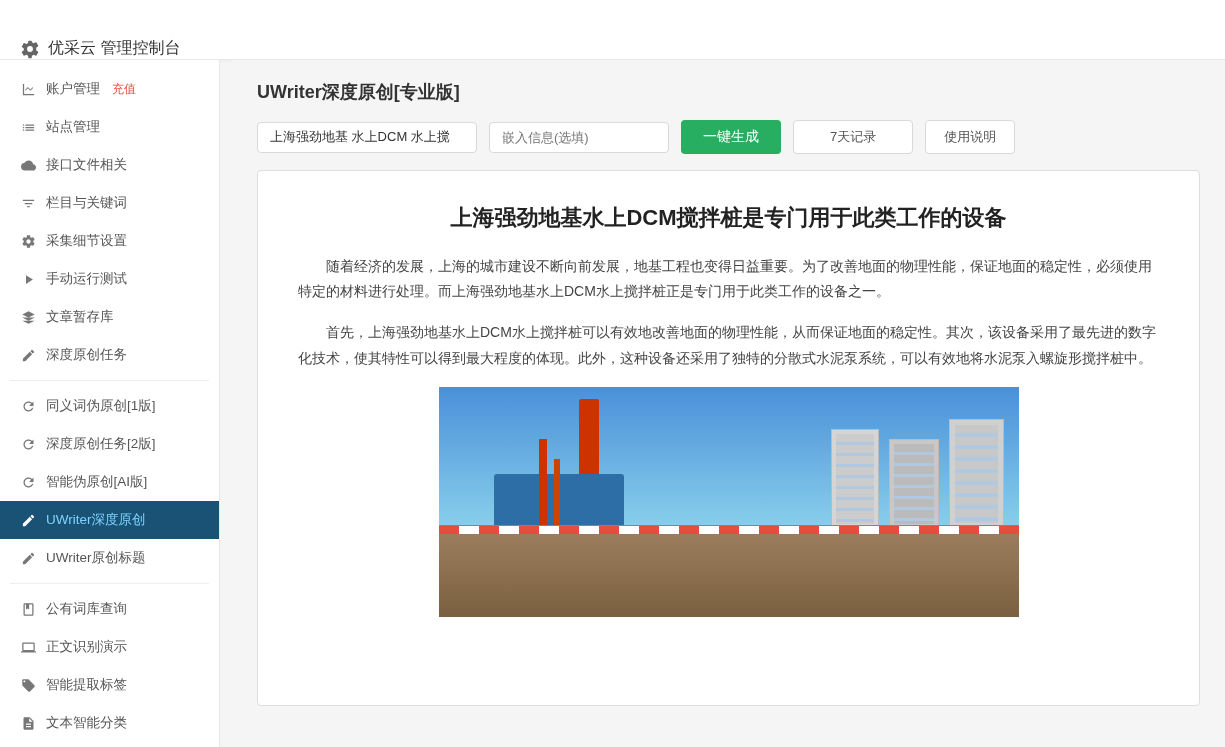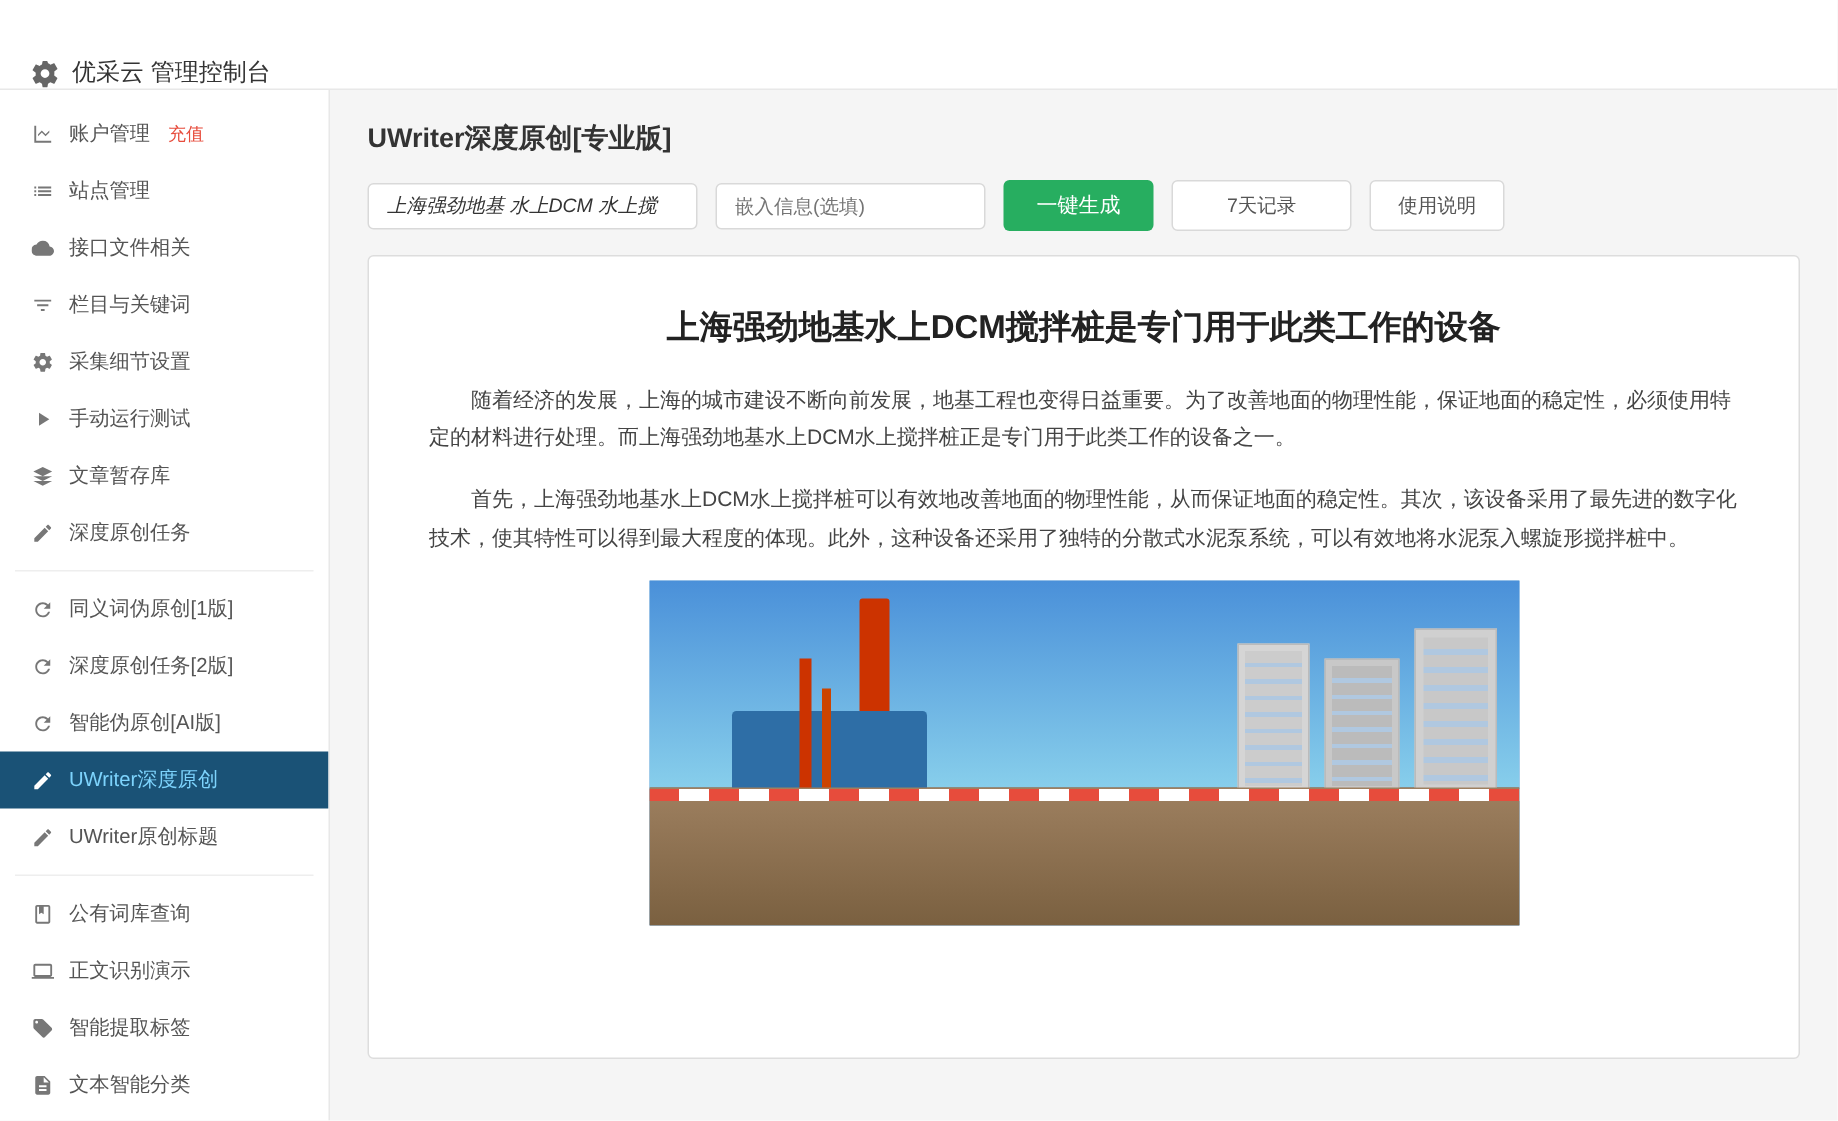--- a/index.html
+++ b/index.html
@@ -24,20 +24,21 @@
       color: #333;
     }
     .gear-icon-svg {
       width: 20px; height: 20px; fill: #666;
     }
 
     
     .layout {
       display: flex;
       height: calc(747px - 60px);
+      gap: 12px;
     }
 
     
     .sidebar {
       width: 220px;
       background: #fff;
       border-right: 1px solid #e8e8e8;
       overflow-y: auto;
       flex-shrink: 0;
       padding-top: 10px;
@@ -105,21 +106,20 @@
     }
     .toolbar-input {
       border: 1px solid #d9d9d9;
       border-radius: 4px;
       padding: 7px 12px;
       font-size: 13px;
       color: #333;
       background: #fff;
       width: 220px;
       outline: none;
-      font-style: italic;
     }
     .toolbar-input-embed {
       border: 1px solid #d9d9d9;
       border-radius: 4px;
       padding: 7px 12px;
       font-size: 13px;
       color: #999;
       background: #fff;
       width: 180px;
       outline: none;

